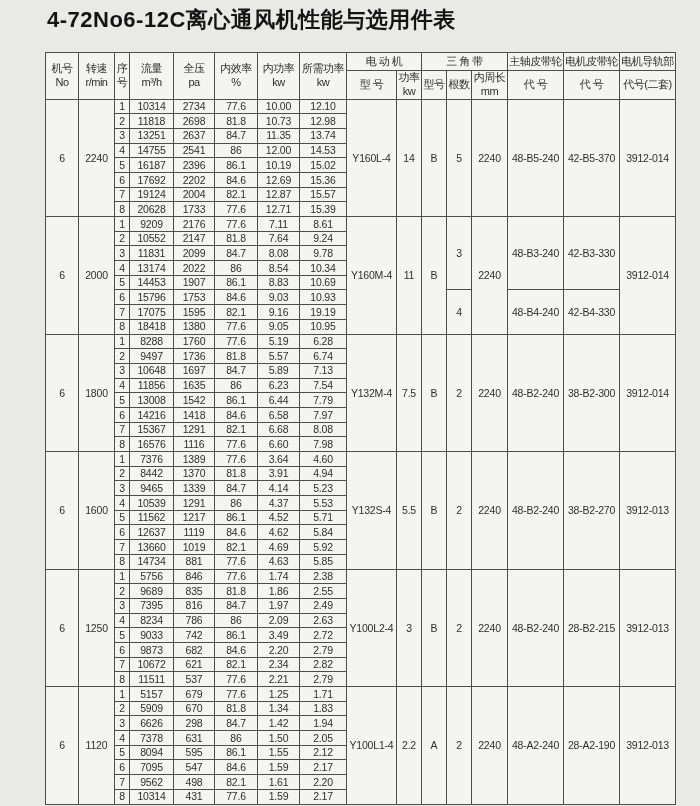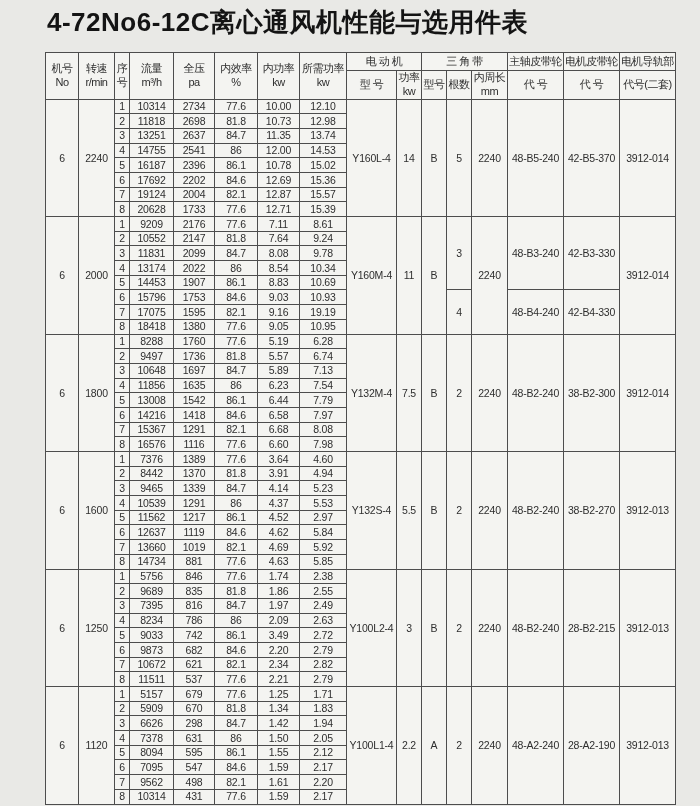--- a/index.html
+++ b/index.html
@@ -7,21 +7,21 @@
   body {
     background: #e9e9e6;
     font-family: "Liberation Sans", sans-serif;
     position: relative;
     color: #2b2b2b;
   }
   .title {
     position: absolute;
     left: 47px;
     top: 5px;
-    font-size: 26px;
+    font-size: 22px;
     font-weight: bold;
     color: #141414;
     letter-spacing: 0.5px;
     white-space: nowrap;
   }
   table.fan-table {
     position: absolute;
     left: 45px;
     top: 52px;
     width: 631px;
@@ -155,21 +155,21 @@
           <td>2541</td>
           <td>86</td>
           <td>12.00</td>
           <td>14.53</td>
         </tr>
         <tr>
           <td>5</td>
           <td>16187</td>
           <td>2396</td>
           <td>86.1</td>
-          <td>10.78</td>
+          <td>10.19</td>
           <td>15.02</td>
         </tr>
         <tr>
           <td>6</td>
           <td>17692</td>
           <td>2202</td>
           <td>84.6</td>
           <td>12.69</td>
           <td>15.36</td>
         </tr>
@@ -381,21 +381,21 @@
           <td>86</td>
           <td>4.37</td>
           <td>5.53</td>
         </tr>
         <tr>
           <td>5</td>
           <td>11562</td>
           <td>1217</td>
           <td>86.1</td>
           <td>4.52</td>
-          <td>2.97</td>
+          <td>5.71</td>
         </tr>
         <tr>
           <td>6</td>
           <td>12637</td>
           <td>1119</td>
           <td>84.6</td>
           <td>4.62</td>
           <td>5.84</td>
         </tr>
         <tr>

